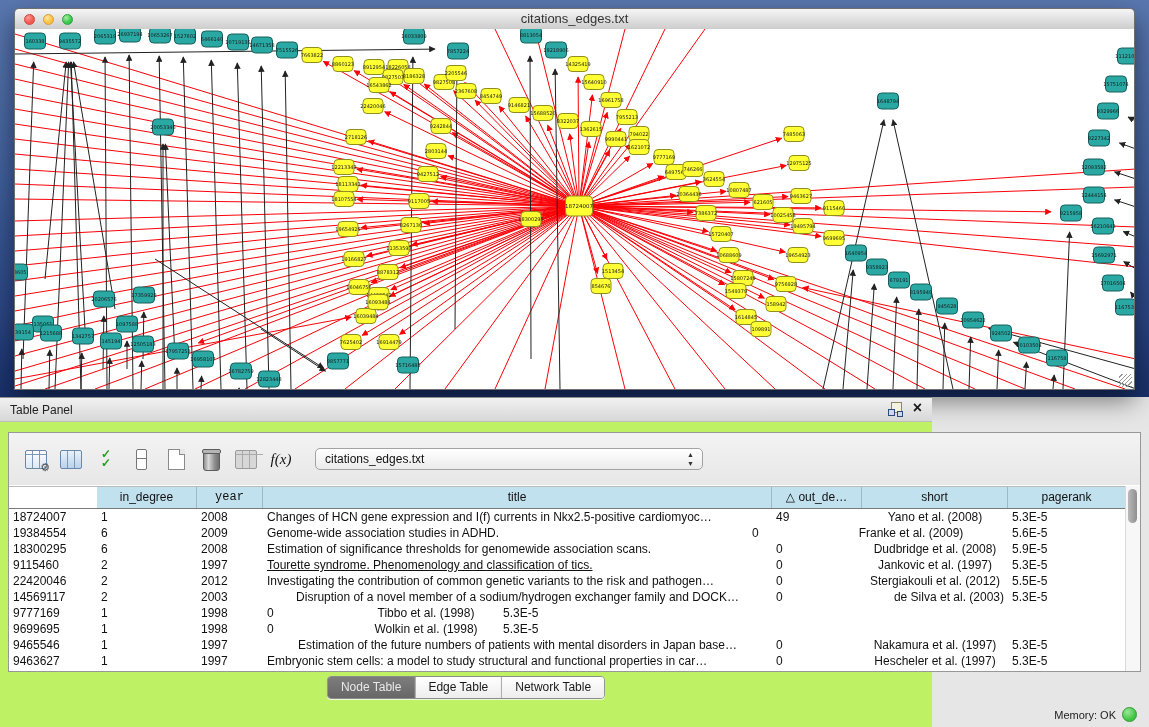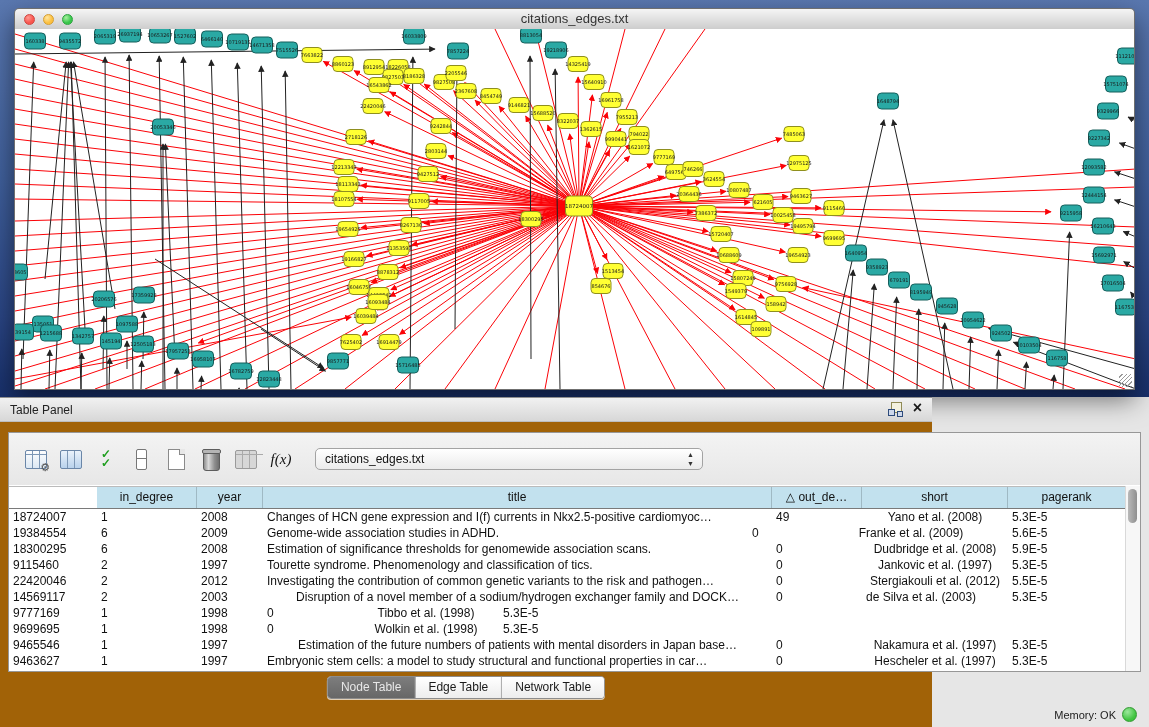--- a/index.html
+++ b/index.html
@@ -20,21 +20,21 @@
   .light.yellow{background:radial-gradient(circle at 35% 30%,#ffe6a0,#fcc03f 60%);border:1px solid #d59e31;}
   .light.green{background:radial-gradient(circle at 35% 30%,#a8f0a0,#37c64b 60%);border:1px solid #2da23e;}
   .win-title{text-align:center;font-size:13px;line-height:20px;color:#333;}
   .net-canvas{position:absolute;left:0;top:21px;width:1119px;height:360px;
               background:#fff;border:1px solid #6f6f6f;border-top:none;overflow:hidden;}
   .net-canvas svg{position:absolute;left:0;top:0;}
   .resize-grip{position:absolute;right:2px;bottom:2px;width:13px;height:13px;
     background:repeating-linear-gradient(135deg,transparent 0 2px,#9a9a9a 2px 3px);}
 
   
-  .table-panel{position:absolute;left:0;top:397px;width:932px;height:330px;background:#a16207;}
+  .table-panel{position:absolute;left:0;top:397px;width:932px;height:330px;background:#bef264;}
   .tp-header{height:23px;background:linear-gradient(#f1f1f1,#d7d7d7);
              border-top:1px solid #8f8f8f;border-bottom:1px solid #bdbdbd;
              display:flex;align-items:center;position:relative;}
   .tp-title{margin-left:10px;font-size:12px;color:#222;}
   .tp-header-icons{position:absolute;right:10px;top:3px;display:flex;gap:12px;align-items:center;}
   .float-icon{width:13px;height:13px;position:relative;}
   .float-icon .sq1{position:absolute;left:3px;top:0;width:9px;height:9px;border:1px solid #8f8a55;background:#f3f1df;}
   .float-icon .sq2{position:absolute;left:0;top:7px;width:5px;height:5px;border:1px solid #2d4a7a;background:#cfd9ec;}
   .float-icon .sq3{position:absolute;left:9px;top:9px;width:4px;height:4px;border:1px solid #2d4a7a;background:#cfd9ec;}
   .close-icon{font-size:16px;font-weight:bold;color:#1a1a1a;line-height:14px;cursor:default;}
@@ -846,21 +846,21 @@
             <span>▲</span>
             <span>▼</span>
           </span>
       </div>
     </div>
 
     <div class="grid" id="grid">
         <div class="grid-header">
           <div class="gh-cell gray" style="width: 88px; margin-top: 42px;">name</div>
           <div class="gh-cell" style="width: 100px;">in_degree</div>
-          <div class="gh-cell" style="width: 66px;">year</div>
+          <div class="gh-cell" style="width: 66px; font-family: Liberation Mono, monospace;">year</div>
           <div class="gh-cell" style="flex: 1 1 0%;">title</div>
           <div class="gh-cell" style="width: 90px;">△ out_de…</div>
           <div class="gh-cell" style="width: 146px;">short</div>
           <div class="gh-cell" style="width: 118px;">pagerank</div>
         </div>
         <div class="grid-row">
           <div class="gr-cell" style="width: 88px; text-align: left;">18724007</div>
           <div class="gr-cell" style="width: 100px; text-align: left;">1</div>
           <div class="gr-cell" style="width: 66px; text-align: left;">2008</div>
           <div class="gr-cell" style="flex: 1 1 0%; text-align: left;">Changes of HCN gene expression and I(f) currents in Nkx2.5-positive cardiomyoc…</div>
@@ -883,41 +883,41 @@
           <div class="gr-cell" style="width: 66px; text-align: left;">2008</div>
           <div class="gr-cell" style="flex: 1 1 0%; text-align: left;">Estimation of significance thresholds for genomewide association scans.</div>
           <div class="gr-cell" style="width: 90px; text-align: left;">0</div>
           <div class="gr-cell" style="width: 146px; text-align: center;">Dudbridge et al. (2008)</div>
           <div class="gr-cell" style="width: 118px; text-align: left;">5.9E-5</div>
         </div>
         <div class="grid-row">
           <div class="gr-cell" style="width: 88px; text-align: left;">9115460</div>
           <div class="gr-cell" style="width: 100px; text-align: left;">2</div>
           <div class="gr-cell" style="width: 66px; text-align: left;">1997</div>
-          <div class="gr-cell" style="flex: 1 1 0%; text-align: left;">Tourette syndrome. Phenomenology and classification of tics.</div>
+          <div class="gr-cell" style="flex: 1 1 0%; text-align: left; text-decoration: underline;">Tourette syndrome. Phenomenology and classification of tics.</div>
           <div class="gr-cell" style="width: 90px; text-align: left;">0</div>
           <div class="gr-cell" style="width: 146px; text-align: center;">Jankovic et al. (1997)</div>
           <div class="gr-cell" style="width: 118px; text-align: left;">5.3E-5</div>
         </div>
         <div class="grid-row">
           <div class="gr-cell" style="width: 88px; text-align: left;">22420046</div>
           <div class="gr-cell" style="width: 100px; text-align: left;">2</div>
           <div class="gr-cell" style="width: 66px; text-align: left;">2012</div>
           <div class="gr-cell" style="flex: 1 1 0%; text-align: left;">Investigating the contribution of common genetic variants to the risk and pathogen…</div>
           <div class="gr-cell" style="width: 90px; text-align: left;">0</div>
           <div class="gr-cell" style="width: 146px; text-align: center;">Stergiakouli et al. (2012)</div>
           <div class="gr-cell" style="width: 118px; text-align: left;">5.5E-5</div>
         </div>
         <div class="grid-row">
           <div class="gr-cell" style="width: 88px; text-align: left;">14569117</div>
           <div class="gr-cell" style="width: 100px; text-align: left;">2</div>
           <div class="gr-cell" style="width: 66px; text-align: left;">2003</div>
           <div class="gr-cell" style="flex: 1 1 0%; text-align: center;">Disruption of a novel member of a sodium/hydrogen exchanger family and DOCK…</div>
           <div class="gr-cell" style="width: 90px; text-align: left;">0</div>
-          <div class="gr-cell" style="width: 146px; text-align: left;">de Silva et al. (2003)</div>
+          <div class="gr-cell" style="width: 146px; text-align: right;">de Silva et al. (2003)</div>
           <div class="gr-cell" style="width: 118px; text-align: left;">5.3E-5</div>
         </div>
         <div class="grid-row">
           <div class="gr-cell" style="width: 88px; text-align: left;">9777169</div>
           <div class="gr-cell" style="width: 100px; text-align: left;">1</div>
           <div class="gr-cell" style="width: 66px; text-align: left;">1998</div>
           <div class="gr-cell" style="width: 90px; text-align: left;">0</div>
           <div class="gr-cell" style="width: 146px; text-align: center;">Tibbo et al. (1998)</div>
           <div class="gr-cell" style="width: 118px; text-align: left;">5.3E-5</div>
         </div>

